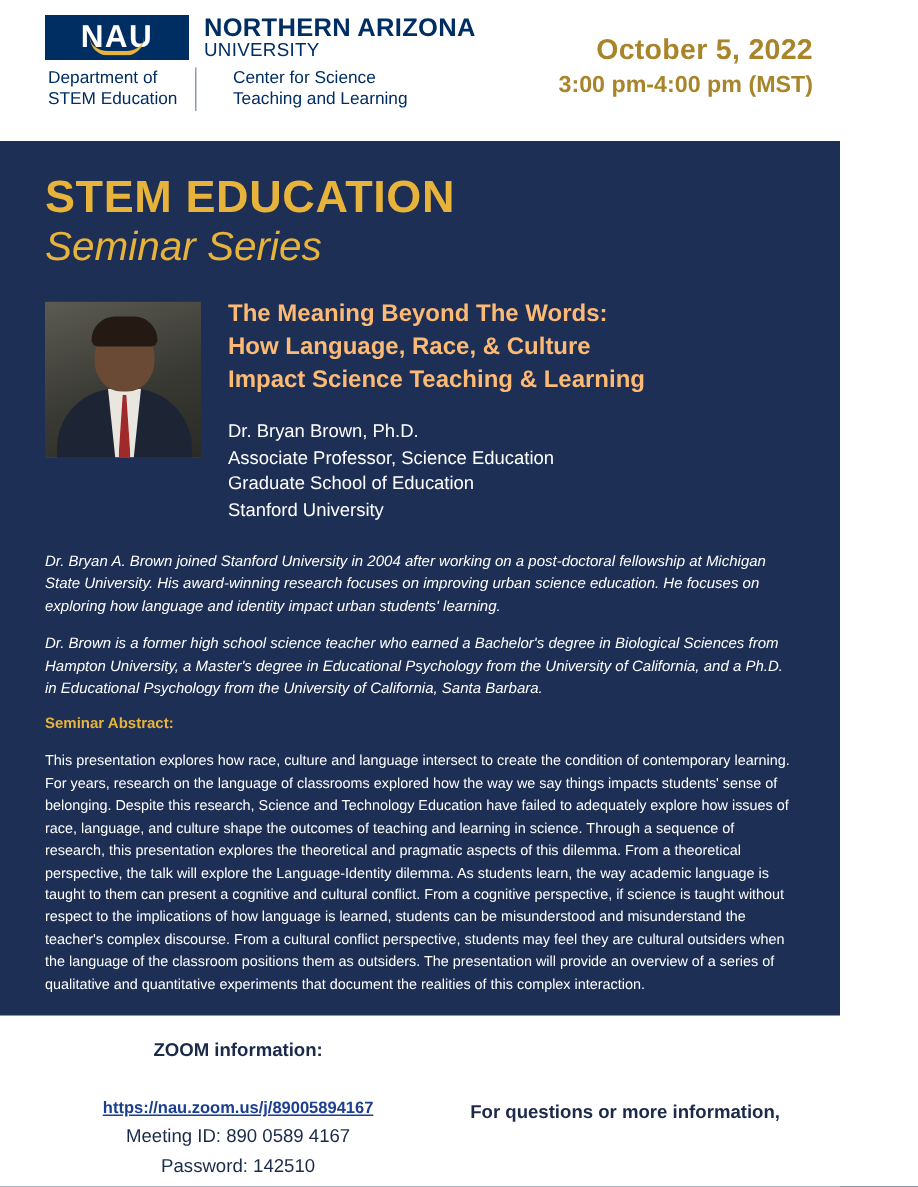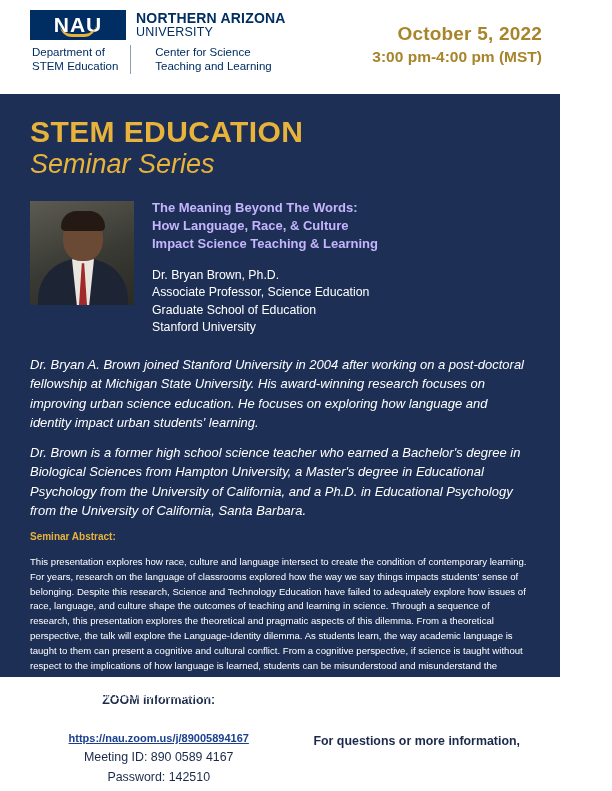--- a/index.html
+++ b/index.html
@@ -63,21 +63,21 @@
     bottom: 3px;
     width: 36px;
     height: 9px;
     border-bottom: 3px solid #e8b33a;
     border-radius: 0 0 22px 22px;
   }
   .nau-words {
     line-height: 1.02;
   }
   .nau-words .l1 {
-    font-size: 14px;
+    font-size: 17px;
     font-weight: bold;
     color: #002d62;
     letter-spacing: .2px;
   }
   .nau-words .l2 {
     font-size: 12.5px;
     font-weight: normal;
     color: #002d62;
     letter-spacing: .2px;
   }
@@ -202,35 +202,35 @@
     height: 42px;
     background: #a02a2a;
     clip-path: polygon(35% 0, 65% 0, 100% 100%, 0 100%);
   }
 
   .talk-text {
     flex: 1;
     padding-top: 2px;
   }
   .talk-title {
-    color: #c4b5fd;
-    font-size: 13px;
+    color: #fdba74;
+    font-size: 16px;
     font-weight: bold;
     line-height: 1.38;
   }
   .speaker {
     margin-top: 14px;
     font-size: 12.3px;
     line-height: 1.42;
     color: #ffffff;
   }
 
   .bio {
     margin-top: 18px;
-    font-size: 13px;
+    font-size: 10px;
     font-style: italic;
     line-height: 1.5;
     color: #ffffff;
   }
   .bio p {
     margin: 0 0 10px 0;
   }
 
   .abstract-head {
     color: #e8b33a;

